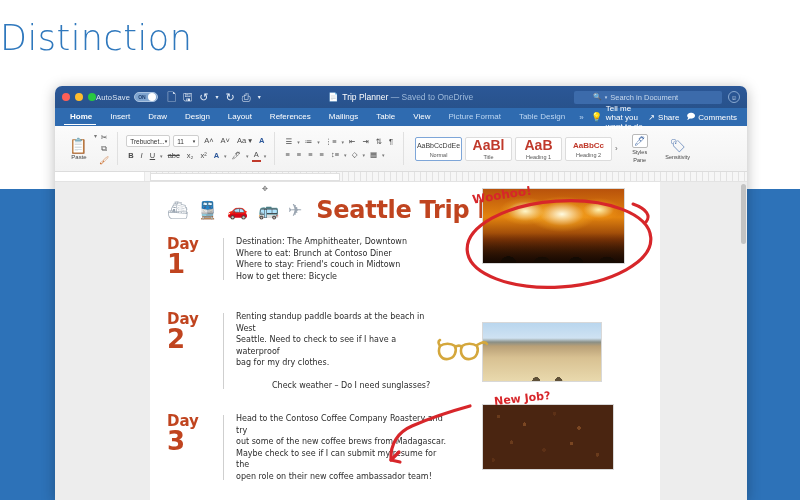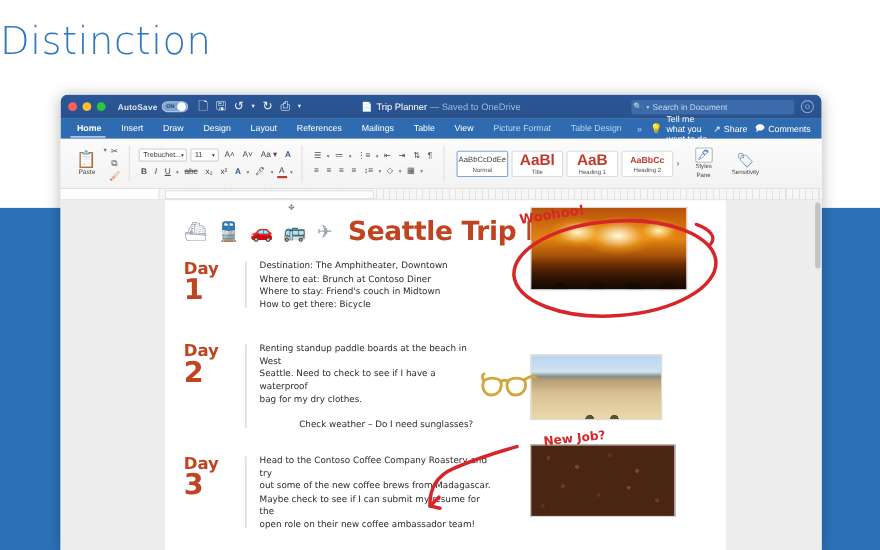--- a/index.html
+++ b/index.html
@@ -27,39 +27,39 @@
   }
 
   
   .titlebar {
     height:22px; background:linear-gradient(#2b5797,#28528c);
     display:flex; align-items:center; padding:0 7px; position:relative;
   }
   .traffic { display:flex; gap:5px; align-items:center; }
   .dot { width:8px;height:8px;border-radius:50%; }
   .dot.r{background:#ff5f57;} .dot.y{background:#febc2e;} .dot.g{background:#28c840;}
-  .autosave-lbl { color:#dce6f4; font-size:7.5px; font-weight:bold; margin-left:11px; letter-spacing:.2px;}
+  .autosave-lbl { color:#dce6f4; font-size:7.5px; font-weight:normal; letter-spacing:.2px;}
   .autosave-sw {
     width:24px;height:10px;border-radius:6px;background:#7fa4cf;border:1px solid #a9c2e0;
     margin-left:4px; position:relative; display:flex; align-items:center;
   }
   .autosave-sw span{font-size:5px;color:#1d3f70;font-weight:bold;margin-left:3px;}
   .autosave-sw::after{content:"";position:absolute;right:1px;width:8px;height:8px;border-radius:50%;background:#fff;}
   .tb-icons { display:flex; align-items:center; gap:7px; margin-left:9px; color:#e6eef8; font-size:11px; }
   .tb-icons .gl { line-height:1; }
   .doc-title {
     position:absolute; left:0; right:0; text-align:center; font-size:8.5px; color:#ffffff;
     pointer-events:none;
   }
   .doc-title .muted{color:#9db9da;text-align:center;}
   .doc-title .docicon{display:inline-block;margin-right:3px;}
   .tb-right { margin-left:auto; display:flex; align-items:center; gap:6px; }
   .search-pill {
     width:148px;height:13px;background:#3c6bab;border-radius:2px;
-    display:flex;align-items:center;padding:0 2px;gap:3px;
+    display:flex;align-items:center;padding:0 19px;gap:3px;
   }
   .search-pill .txt{font-size:7.5px;color:#c6d7ec;}
   .search-pill .mag{font-size:7px;color:#c6d7ec;}
   .tb-right .circ{width:12px;height:12px;border-radius:50%;border:1px solid #88a8d0;color:#c8d9ee;font-size:7px;display:flex;align-items:center;justify-content:center;}
 
   
   .tabstrip {
     height:18px; background:#2f6bb0; display:flex; align-items:center; padding:0 6px; gap:0px;
     position:relative;
   }

